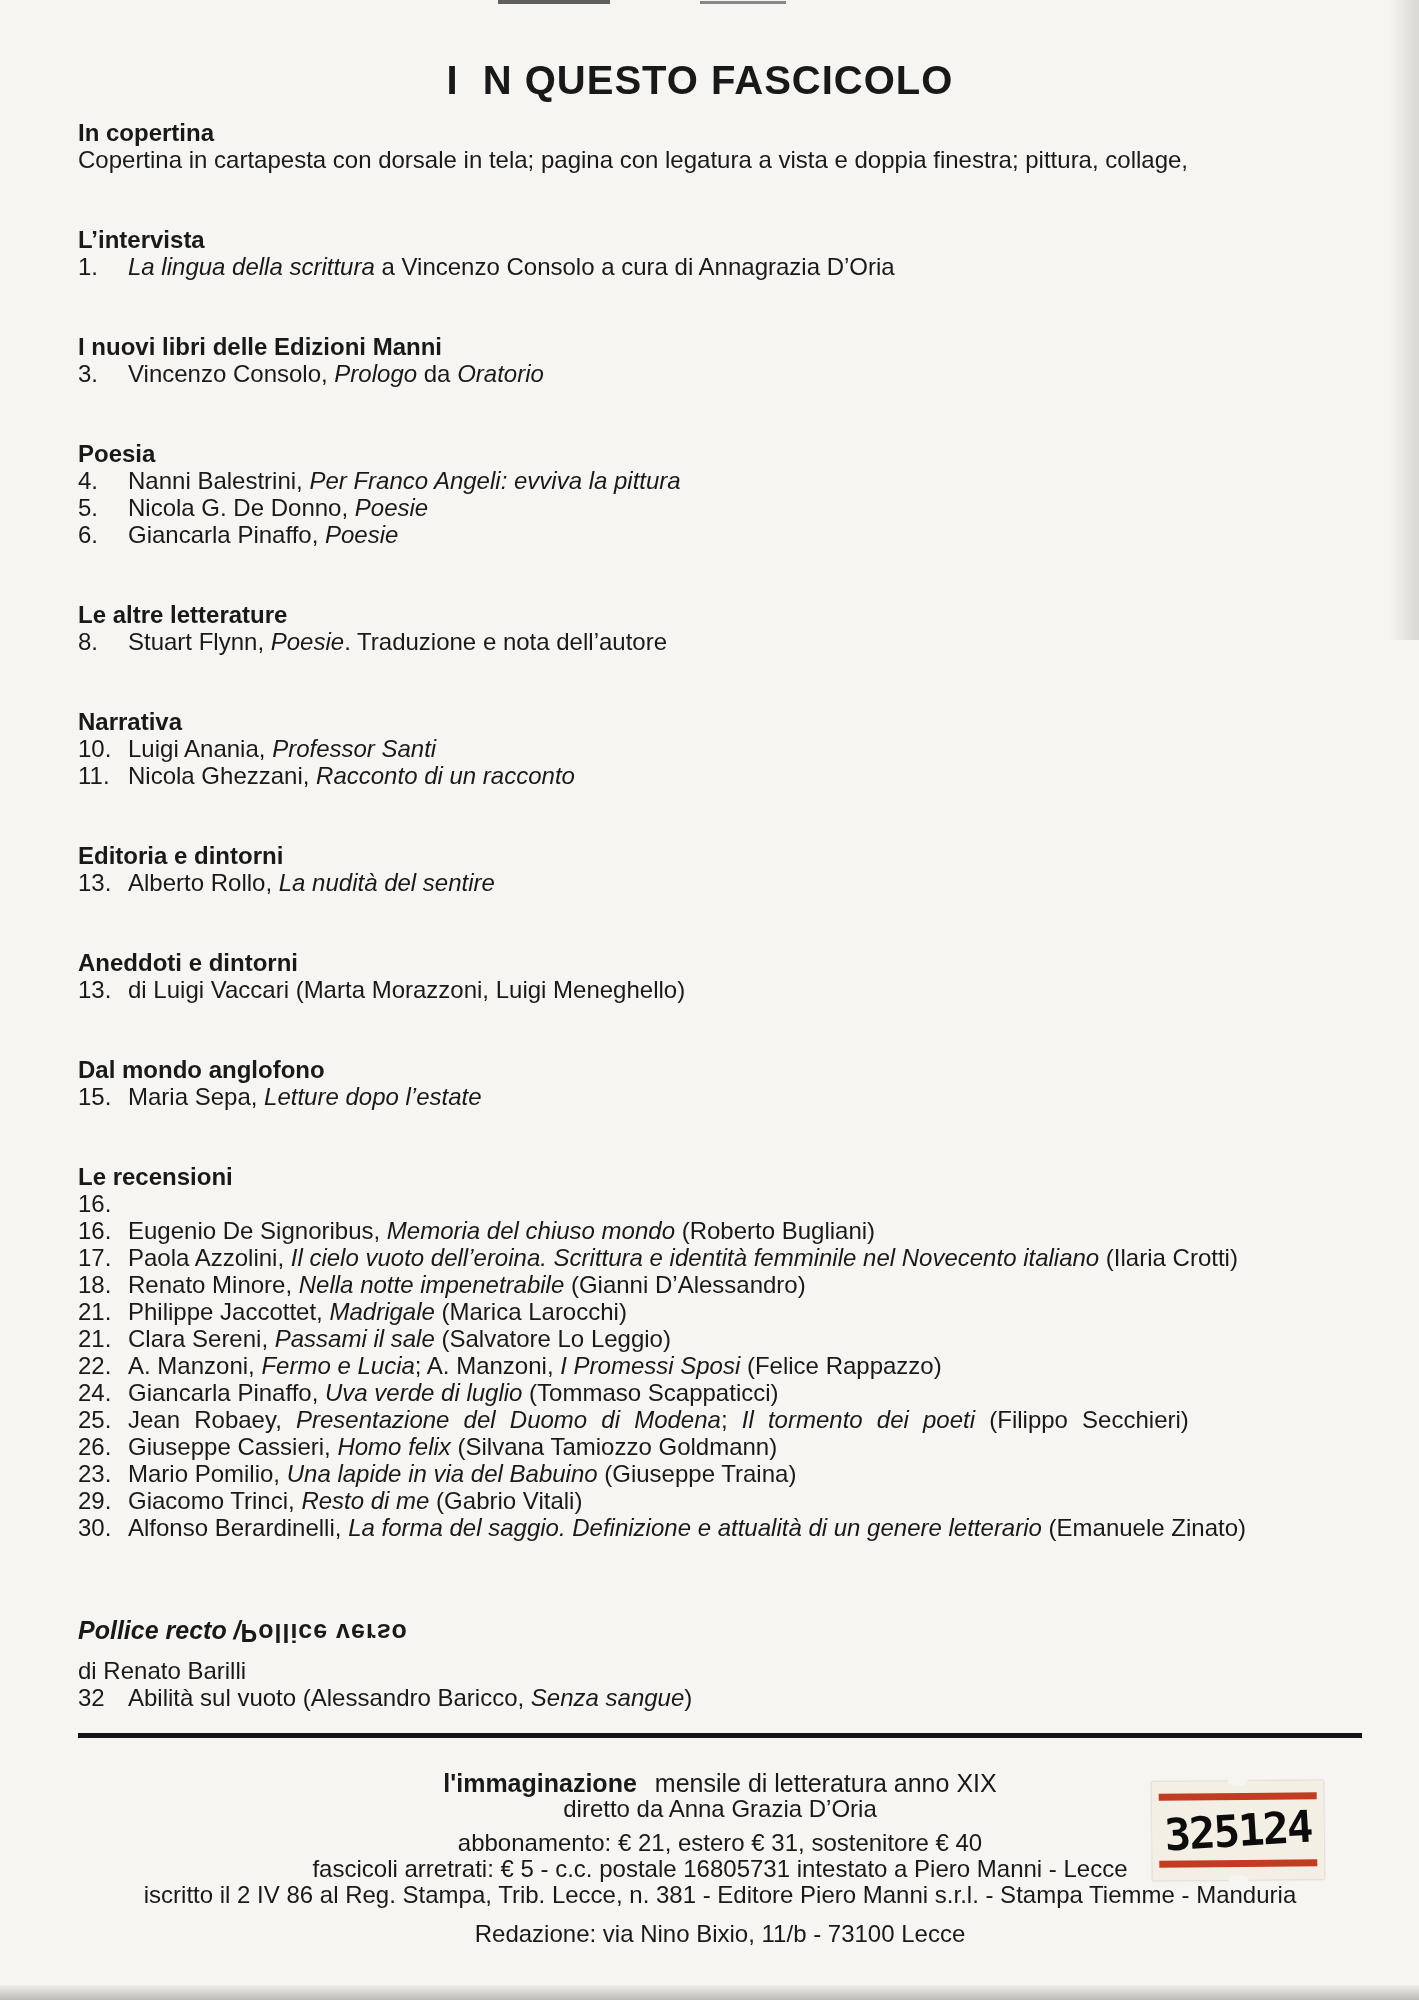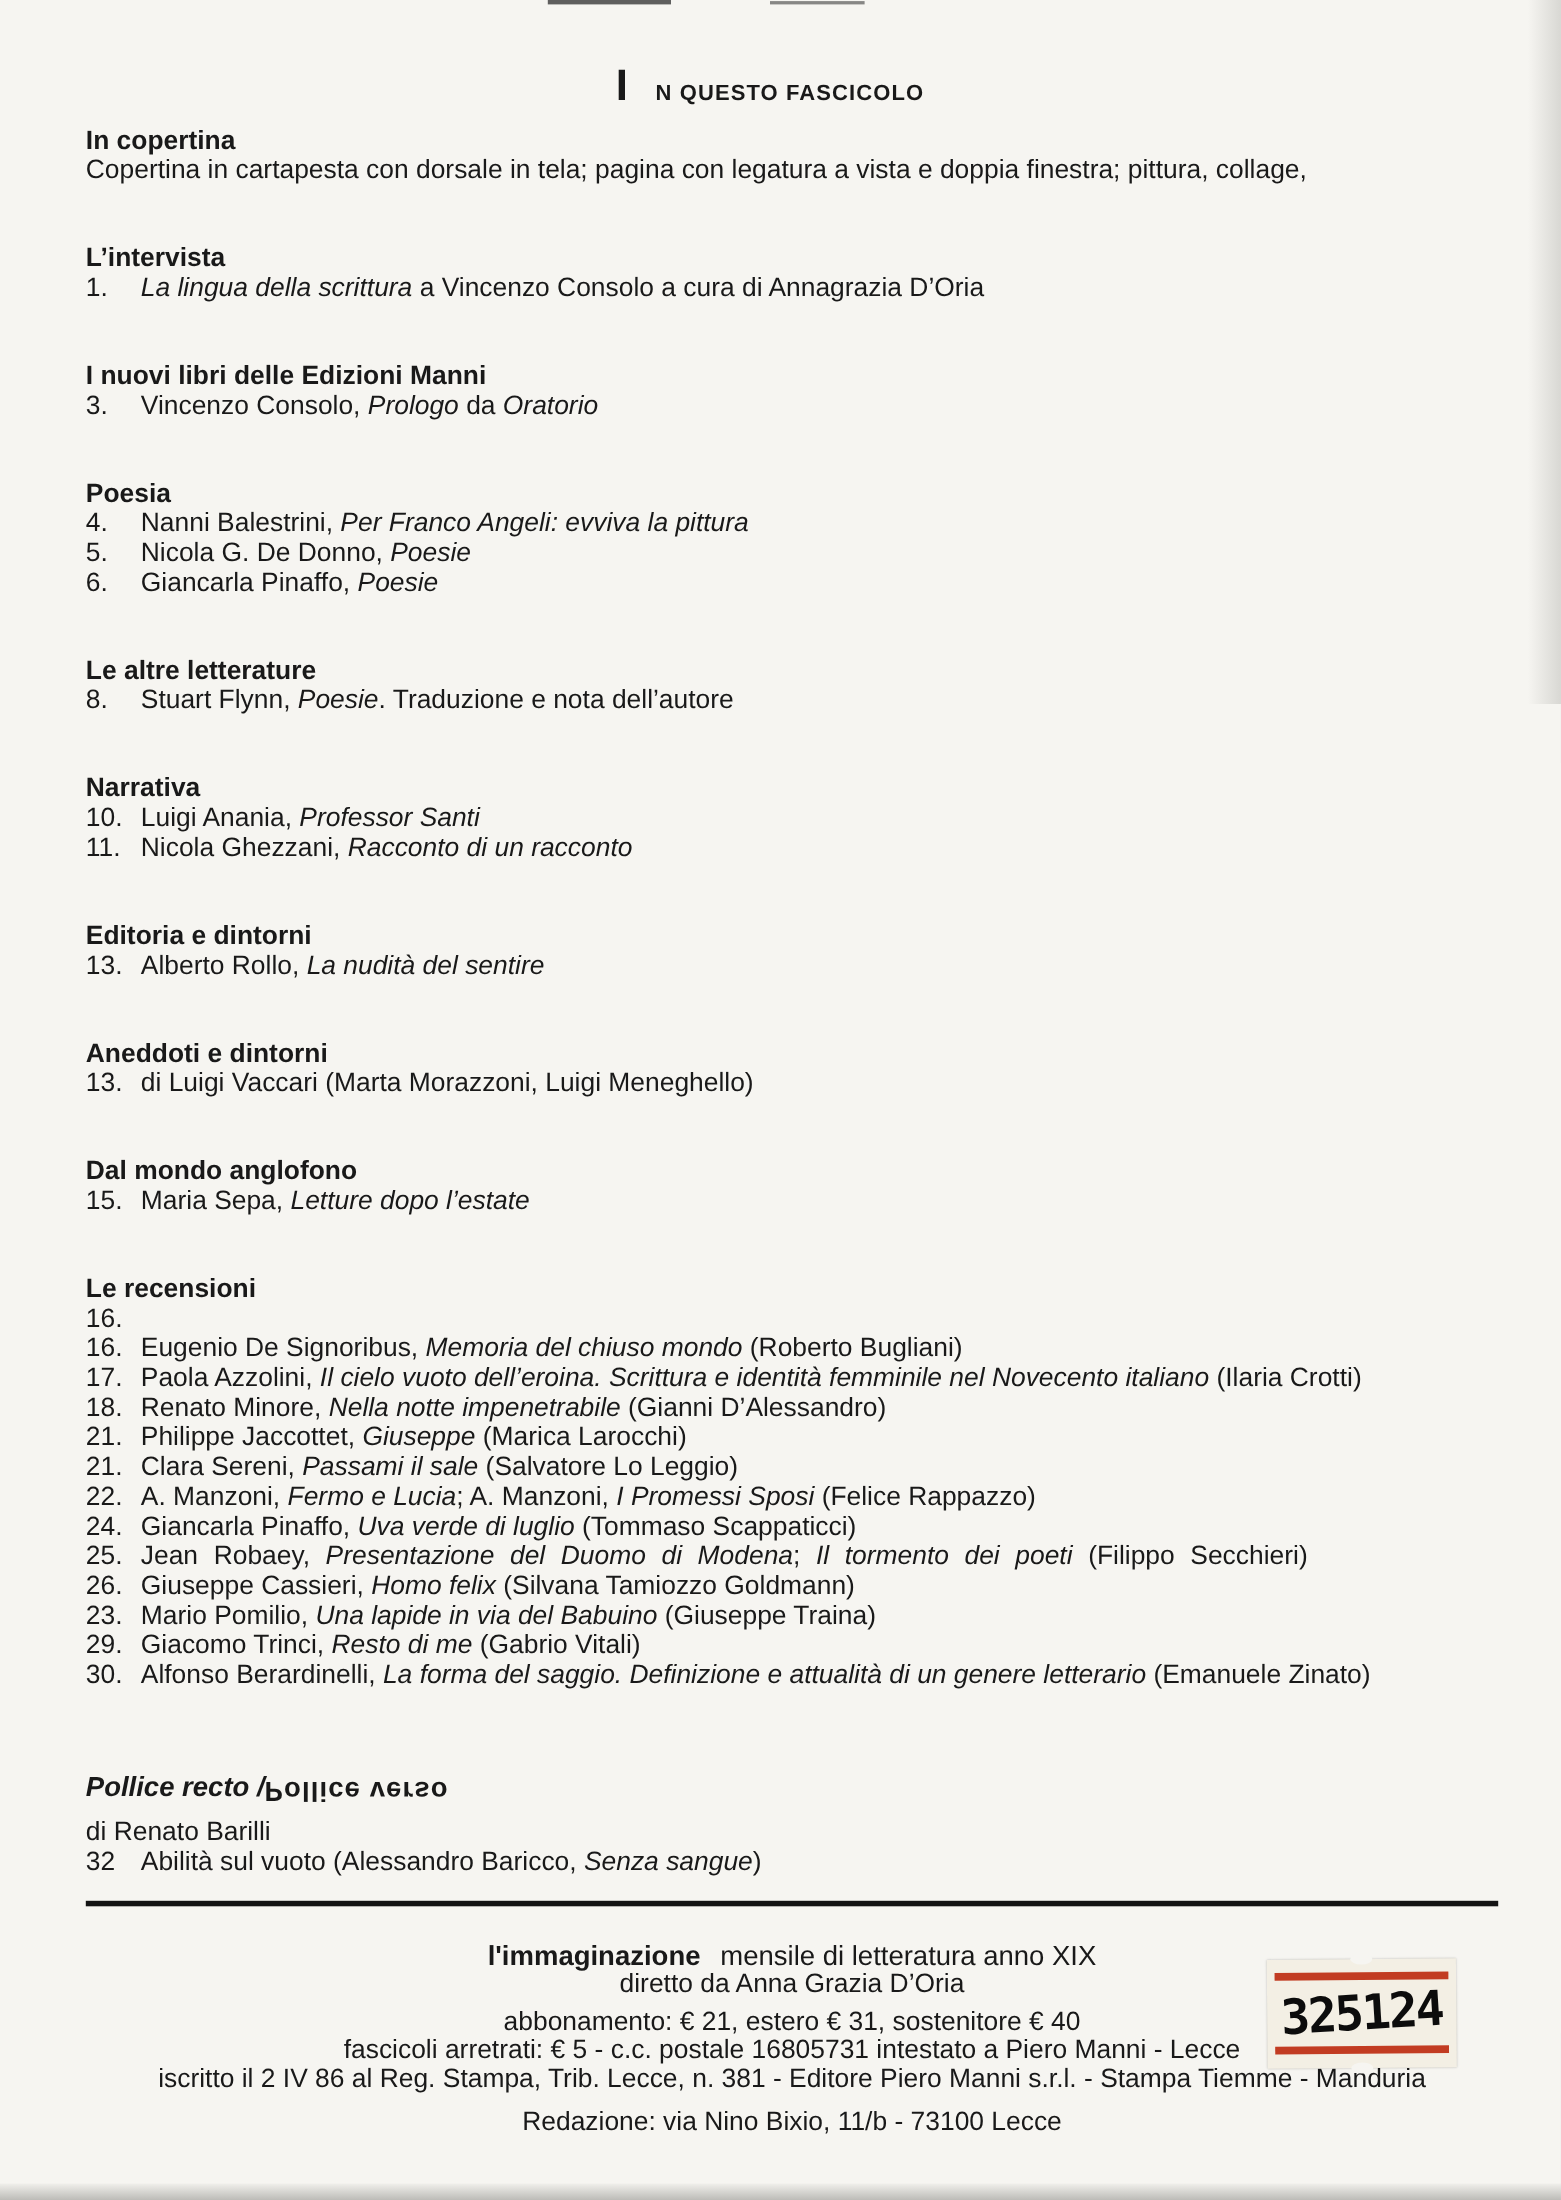--- a/index.html
+++ b/index.html
@@ -5,21 +5,21 @@
   html,body{margin:0;padding:0;}
   body{background:#dcdbd6;font-family:"Liberation Sans","DejaVu Sans",sans-serif;}
   .page{
     position:relative;width:1419px;height:2000px;margin:0 auto;
     background:#f6f5f1;color:#191919;overflow:hidden;
   }
   .content{position:absolute;left:78px;top:58px;width:1284px;}
   
   .main-title{text-align:center;font-weight:bold;letter-spacing:1px;margin:0 40px 16px 0;white-space:nowrap;}
   .t-big{font-size:40px;line-height:40px;}
-  .t-caps{font-size:20px;margin-left:24px;}
+  .t-caps{font-size:40px;margin-left:24px;}
   
   .toc-section{margin-top:53px;}
   .toc-section.first{margin-top:14px;}
   .toc-section.pollice{margin-top:76px;}
   .toc-heading{font-weight:bold;font-size:24px;line-height:27px;white-space:nowrap;}
   .toc-section.pollice .toc-heading{font-style:italic;font-size:25px;margin-bottom:13px;}
   .flip{display:inline-block;transform:scaleY(-1) translateY(-2px);font-style:normal;font-weight:bold;letter-spacing:1px;}
   .toc-line{font-size:24px;line-height:27px;white-space:nowrap;display:flex;}
   .toc-line .num{flex:none;width:50px;}
   .toc-line.nonum{display:block;}
@@ -161,21 +161,21 @@
           <div class="toc-line">
             <span class="num">17.</span>
             <span class="txt">Paola Azzolini, <i>Il cielo vuoto dell’eroina. Scrittura e identità femminile nel Novecento italiano</i> (Ilaria Crotti)</span>
           </div>
           <div class="toc-line">
             <span class="num">18.</span>
             <span class="txt">Renato Minore, <i>Nella notte impenetrabile</i> (Gianni D’Alessandro)</span>
           </div>
           <div class="toc-line">
             <span class="num">21.</span>
-            <span class="txt">Philippe Jaccottet, <i>Giuseppe</i> (Marica Larocchi)</span>
+            <span class="txt">Philippe Jaccottet, <i>Madrigale</i> (Marica Larocchi)</span>
           </div>
           <div class="toc-line">
             <span class="num">21.</span>
             <span class="txt">Clara Sereni, <i>Passami il sale</i> (Salvatore Lo Leggio)</span>
           </div>
           <div class="toc-line">
             <span class="num">22.</span>
             <span class="txt">A. Manzoni, <i>Fermo e Lucia</i>; A. Manzoni, <i>I Promessi Sposi</i> (Felice Rappazzo)</span>
           </div>
           <div class="toc-line">

